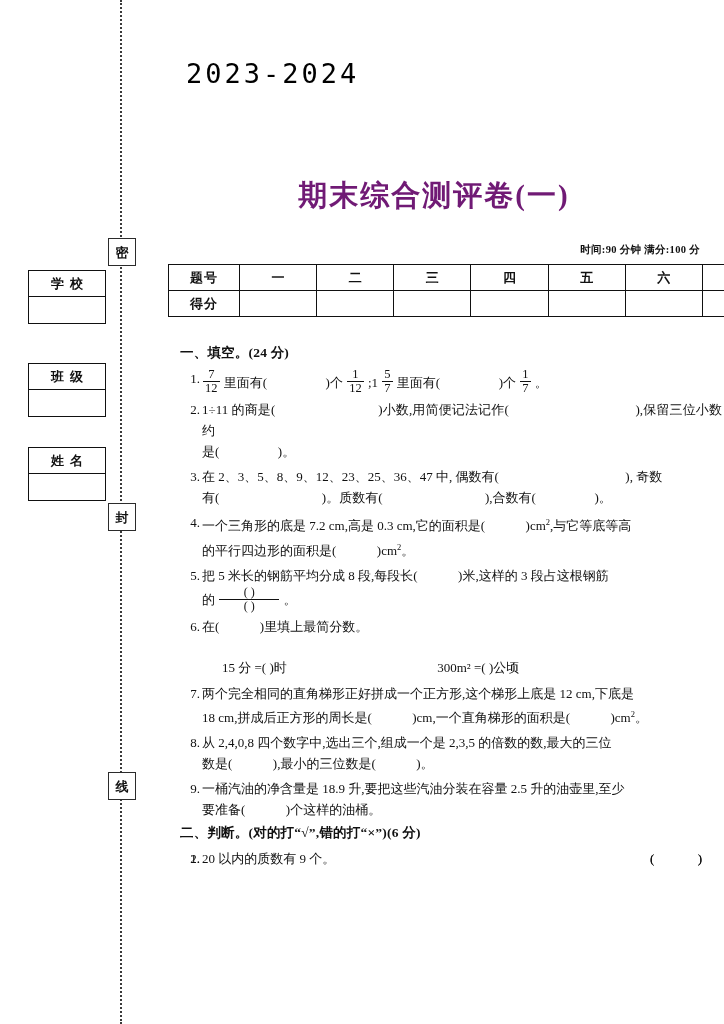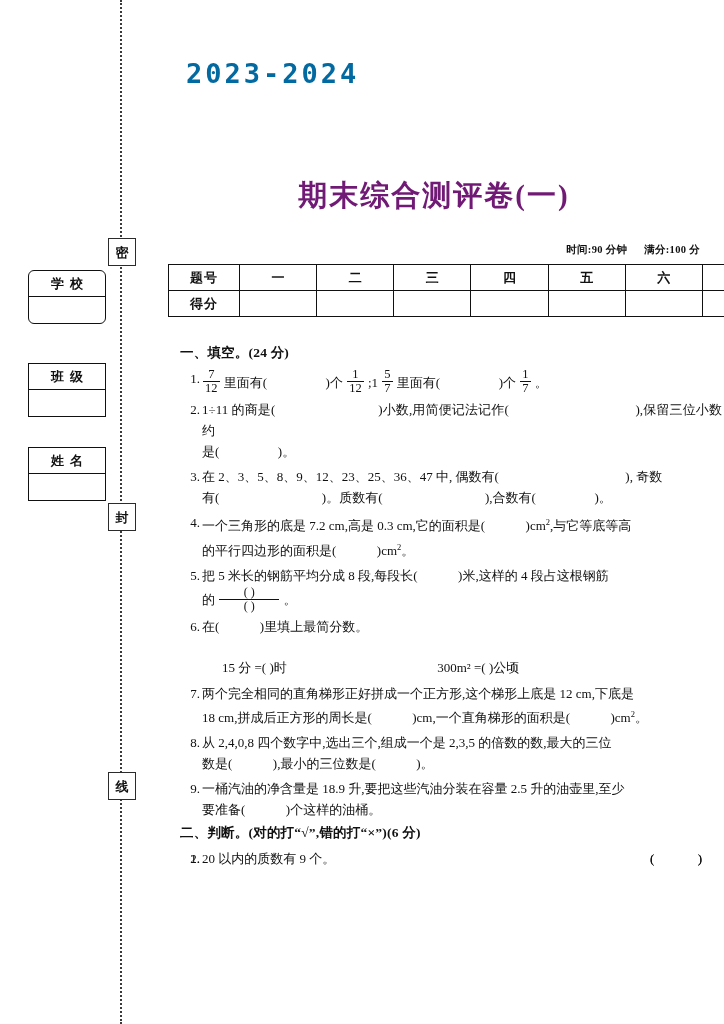--- a/index.html
+++ b/index.html
@@ -35,42 +35,42 @@
     border:1.2px solid #111;background:#fff;
   }
   .infobox .hd{
     height:25px;border-bottom:1.2px solid #111;
     display:flex;align-items:center;justify-content:center;
     font-size:13px;font-weight:bold;letter-spacing:6px;
     text-indent:6px;
     font-family:"Liberation Serif","DejaVu Serif",serif;
   }
   .infobox .bd{height:26px;}
-  .ib1{top:270px;border-radius:6px;}
+  .ib1{top:270px;}
   .ib2{top:363px;}
   .ib3{top:447px;}
 
   
   .year{
     position:absolute;left:186px;top:58px;
     font-family:"DejaVu Sans Mono","Liberation Mono",monospace;
-    font-size:27px;font-weight:bold;letter-spacing:3px;color:#0369a1;
+    font-size:27px;font-weight:normal;letter-spacing:3px;color:#000000;
   }
   .title{
     position:absolute;left:168px;top:176px;width:532px;
     text-align:center;
     font-size:29px;font-weight:bold;letter-spacing:2px;
     font-family:"Liberation Serif","DejaVu Serif",serif;
     color:#701a75;
   }
   .examinfo{
     position:absolute;right:24px;top:243px;
     font-size:10.5px;font-weight:bold;letter-spacing:.3px;
   }
-  .examinfo span{margin-left:14px;}
+  .examinfo span{}
 
   
   .score-table{
     position:absolute;left:168px;top:264px;width:612px;
     border-collapse:collapse;table-layout:fixed;
   }
   .score-table td{
     border:1.1px solid #111;
     height:23px;
     text-align:center;vertical-align:middle;
@@ -247,21 +247,21 @@
       <br>
       <span>的平行四边形的面积是(</span>
       <span class="bk sm"></span>
       <span>)cm</span><sup>2</sup><span>。</span>
     </div>
 
     <div class="q">
       <span class="num">5.</span>
       <span>把 5 米长的钢筋平均分成 8 段,每段长(</span>
       <span class="bk sm"></span>
-      <span>)米,这样的 4 段占这根钢筋</span>
+      <span>)米,这样的 3 段占这根钢筋</span>
       <br>
       <span>的</span>
       <span class="frac blankfrac">
         <span class="n">(          )</span>
         <span class="d">(          )</span>
       </span>
       <span>。</span>
     </div>
 
     <div class="q">

